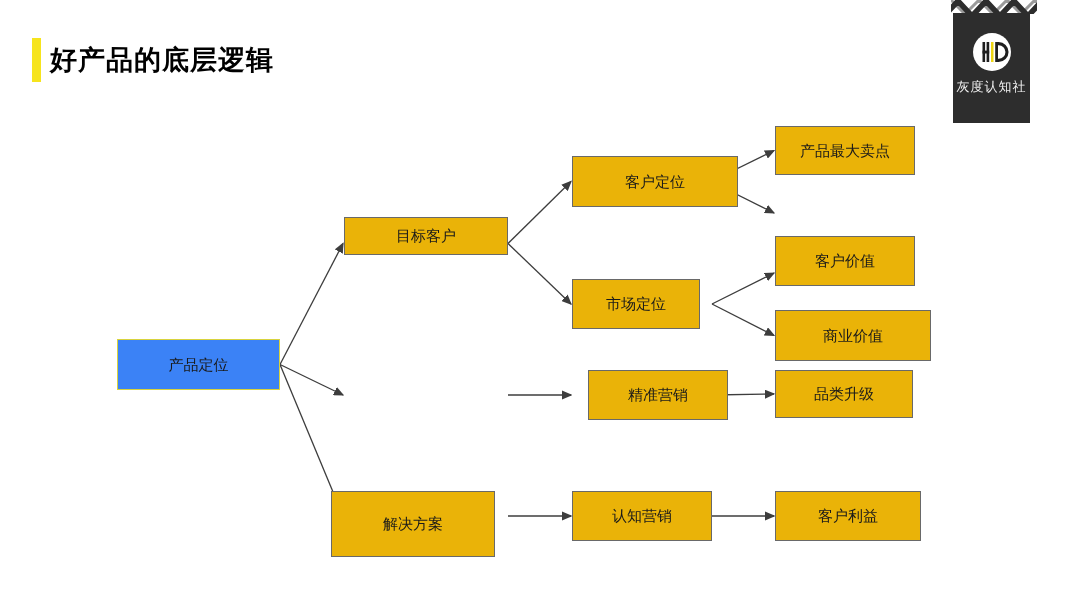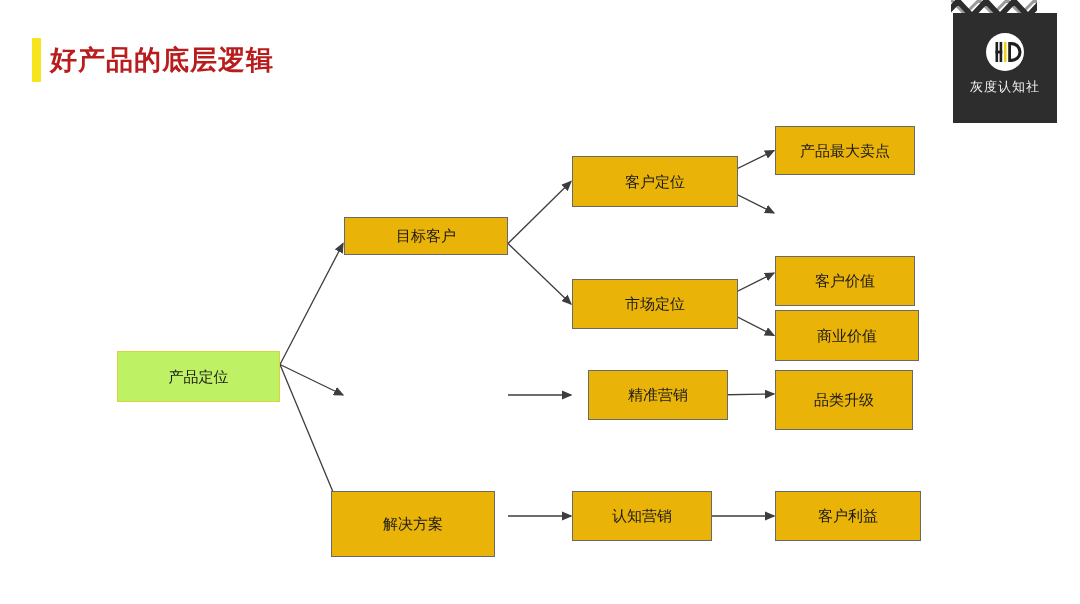--- a/index.html
+++ b/index.html
@@ -7,40 +7,40 @@
     width: 1080px; height: 604px;
     background: #ffffff;
     font-family: "Liberation Sans", sans-serif;
     position: relative; overflow: hidden;
   }
   #canvas { position: absolute; left: 0; top: 0; width: 1080px; height: 604px; }
 
   
   .title-row { position: absolute; left: 32px; top: 38px; display: flex; align-items: center; }
   .title-bar { width: 9px; height: 44px; background: #f6e41d; margin-right: 9px; }
-  .page-title { margin: 0; font-size: 27px; font-weight: 700; color: #b91c1c; letter-spacing: 1px; }
+  .page-title { margin: 0; font-size: 27px; font-weight: 700; color: #000000; letter-spacing: 1px; }
 
   
   .logo-chevrons { position: absolute; left: 951px; top: 0; }
   .logo-box {
-    position: absolute; left: 953px; top: 13px; width: 104px; height: 110px;
+    position: absolute; left: 953px; top: 13px; width: 77px; height: 110px;
     background: #2d2d2d; display: flex; flex-direction: column; align-items: center;
   }
   .logo-monogram { margin-top: 18px; }
   .logo-text { color: #f2f2f2; font-size: 13px; letter-spacing: 1px; margin-top: 5px; white-space: nowrap; }
 
   
   .node {
     position: absolute; box-sizing: border-box;
     background: #eab308; border: 1px solid #696969;
     display: flex; align-items: center; justify-content: center;
     font-size: 15px; color: #1a1a1a; text-align: center;
     white-space: pre-line; line-height: 1.3;
   }
-  .node.highlight { background: #bef264; border-color: #d8d33e; margin-top: 12px; }
+  .node.highlight { background: #3b82f6; border-color: #d8d33e; }
 
   
   #edges { position: absolute; left: 0; top: 0; pointer-events: none; }
 </style>
 </head>
 <body>
 
 <div id="canvas">
 
   <div class="title-row">
@@ -88,30 +88,30 @@
 
   <div class="node highlight" style="left:117px; top:339px; width:163px; height:51px">产品定位</div>
 
   <div class="node" style="left:344px; top:217px; width:164px; height:38px">目标客户</div>
 
 
   <div class="node" style="left:331px; top:491px; width:164px; height:66px">解决方案</div>
 
   <div class="node" style="left:572px; top:156px; width:166px; height:51px">客户定位</div>
 
-  <div class="node" style="left:572px; top:279px; width:166px; height:50px">市场定位</div>
+  <div class="node" style="left:572px; top:279px; width:128px; height:50px">市场定位</div>
 
   <div class="node" style="left:588px; top:370px; width:140px; height:50px">精准营销</div>
 
   <div class="node" style="left:572px; top:491px; width:140px; height:50px">认知营销</div>
 
   <div class="node" style="left:775px; top:126px; width:140px; height:49px">产品最大卖点</div>
 
 
-  <div class="node" style="left:775px; top:256px; width:140px; height:50px">客户价值</div>
+  <div class="node" style="left:775px; top:236px; width:140px; height:50px">客户价值</div>
 
-  <div class="node" style="left:775px; top:310px; width:144px; height:51px">商业价值</div>
+  <div class="node" style="left:775px; top:310px; width:156px; height:51px">商业价值</div>
 
-  <div class="node" style="left:775px; top:370px; width:138px; height:60px">品类升级</div>
+  <div class="node" style="left:775px; top:370px; width:138px; height:48px">品类升级</div>
 
   <div class="node" style="left:775px; top:491px; width:146px; height:50px">客户利益</div>
 
 </div>
 
 </body></html>

